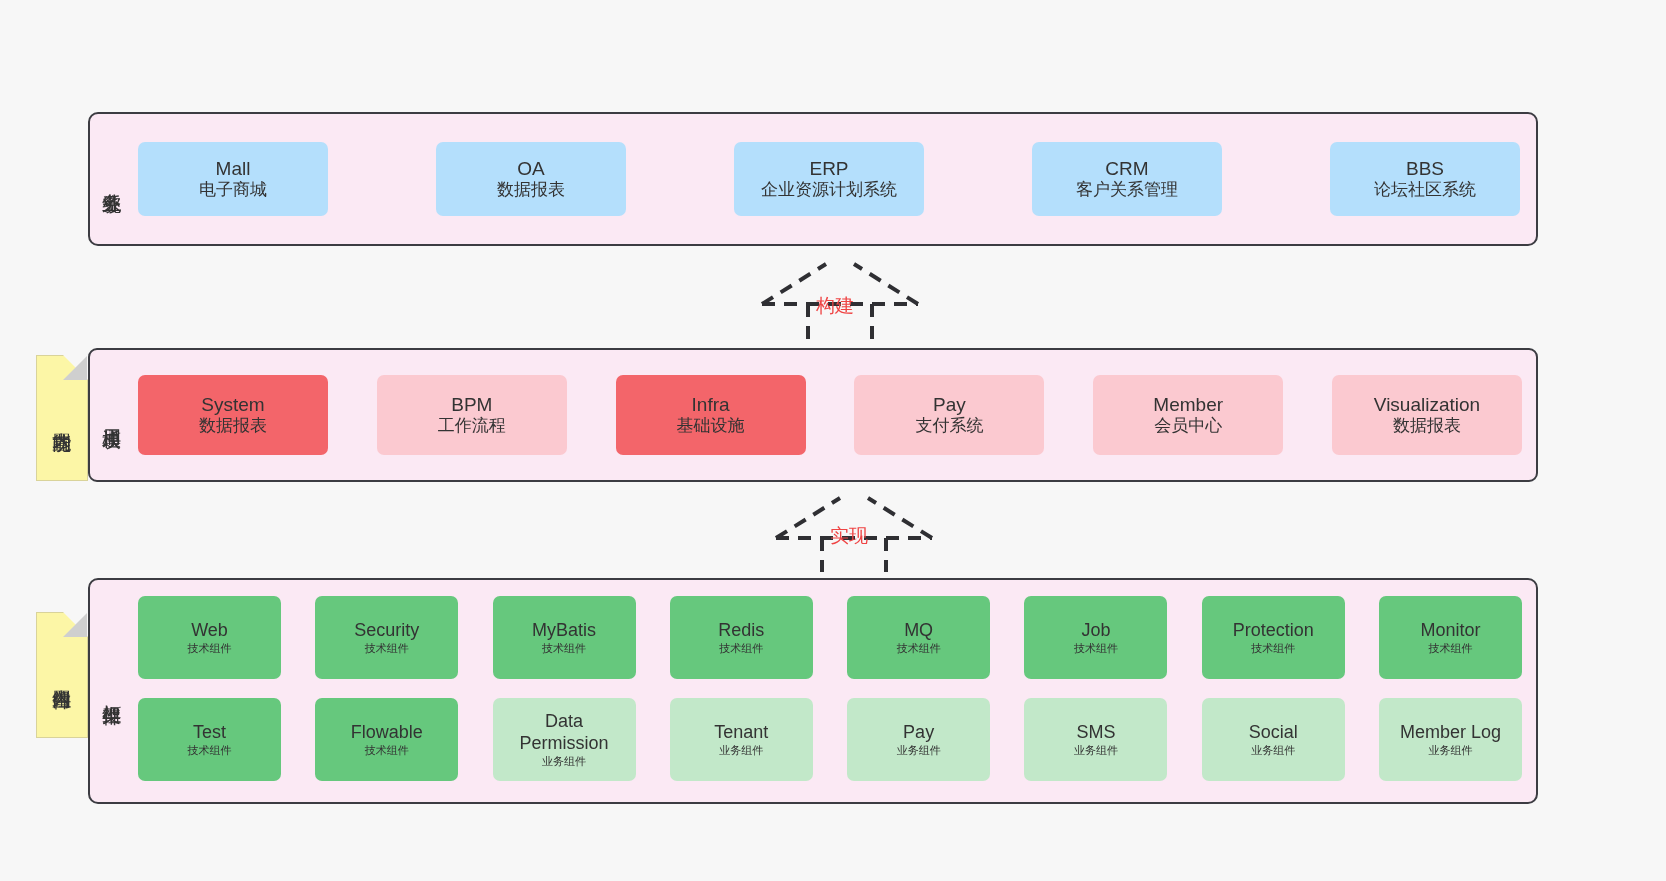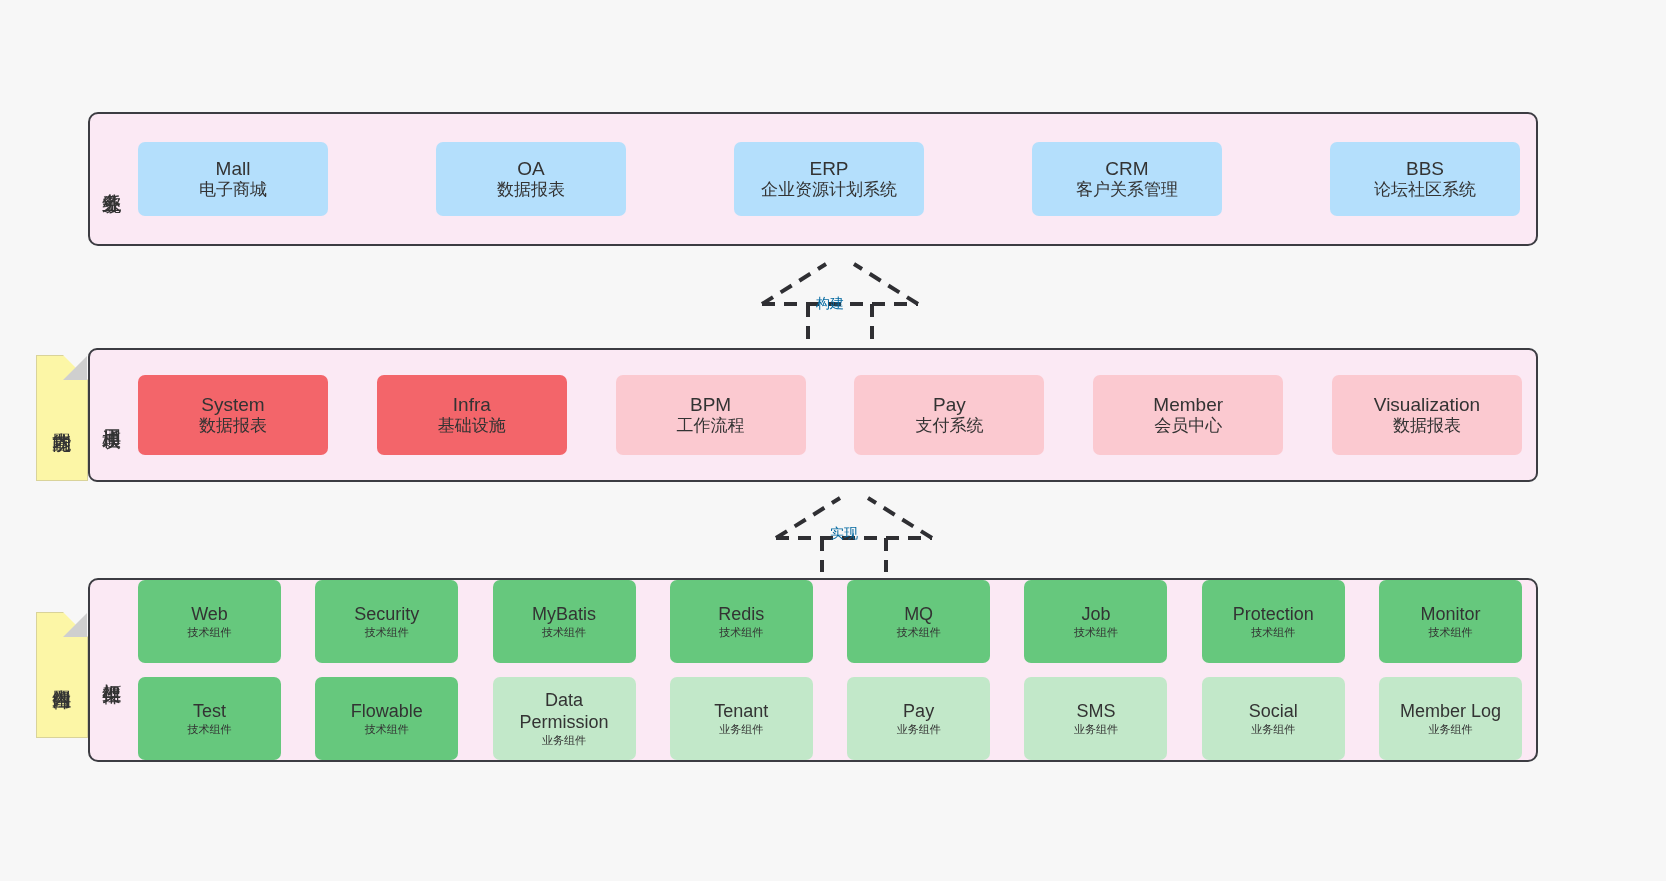--- a/index.html
+++ b/index.html
@@ -111,21 +111,21 @@
     border-radius: 9px;
   }
   #layer-common .row { gap: 0; justify-content: space-between; align-items: center; }
   #layer-common .node { height: 80px; flex: 0 0 190px; }
 
   
   #layer-framework {
     left: 88px;
     top: 578px;
     width: 1450px;
-    height: 184px;
+    height: 226px;
   }
   #layer-framework .layer-body { gap: 14px; padding: 16px 14px 16px 4px; }
   #layer-framework .row { gap: 0; justify-content: space-between; }
   #layer-framework .node { flex: 0 0 143px; height: 83px; }
   #layer-framework .node .en { font-size: 18px; }
   #layer-framework .node .cn { font-size: 11px; }
 
   
   .note {
     position: absolute;
@@ -179,22 +179,22 @@
   }
 
   
   .arrow {
     position: absolute;
     z-index: 2;
   }
   .arrow svg { display: block; overflow: visible; }
   .arrow-label {
     position: absolute;
-    font-size: 14px;
-    color: #0369a1;
+    font-size: 19px;
+    color: #ef4444;
     background: transparent;
     white-space: nowrap;
     line-height: 1;
   }
   #arrow-build   { left: 752px; top: 258px; width: 176px; height: 88px; }
   #arrow-build .arrow-label   { left: 64px; top: 38px; }
   #arrow-implement { left: 766px; top: 492px; width: 176px; height: 80px; }
   #arrow-implement .arrow-label { left: 64px; top: 34px; }
 </style>
 </head>
@@ -248,27 +248,27 @@
   </div>
 
   <div class="layer" id="layer-common">
     <div class="layer-title">通用模块</div>
     <div class="layer-body">
       <div class="row">
         <div class="node c-red">
           <span class="en">System</span>
           <span class="cn">数据报表</span>
         </div>
+        <div class="node c-pink">
+          <span class="en">BPM</span>
+          <span class="cn">工作流程</span>
+        </div>
         <div class="node c-red">
           <span class="en">Infra</span>
           <span class="cn">基础设施</span>
-        </div>
-        <div class="node c-pink">
-          <span class="en">BPM</span>
-          <span class="cn">工作流程</span>
         </div>
         <div class="node c-pink">
           <span class="en">Pay</span>
           <span class="cn">支付系统</span>
         </div>
         <div class="node c-pink">
           <span class="en">Member</span>
           <span class="cn">会员中心</span>
         </div>
         <div class="node c-pink">

